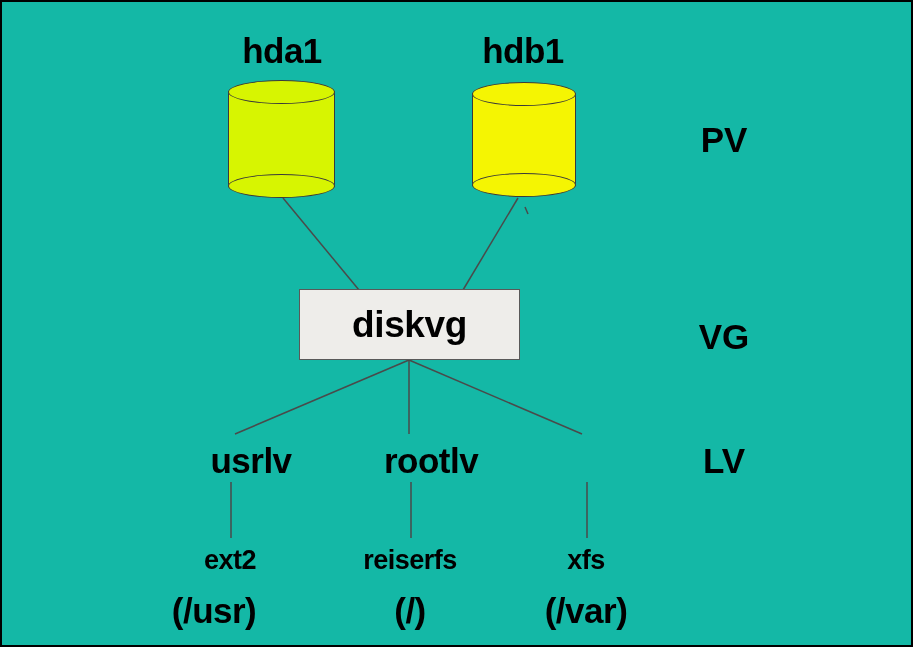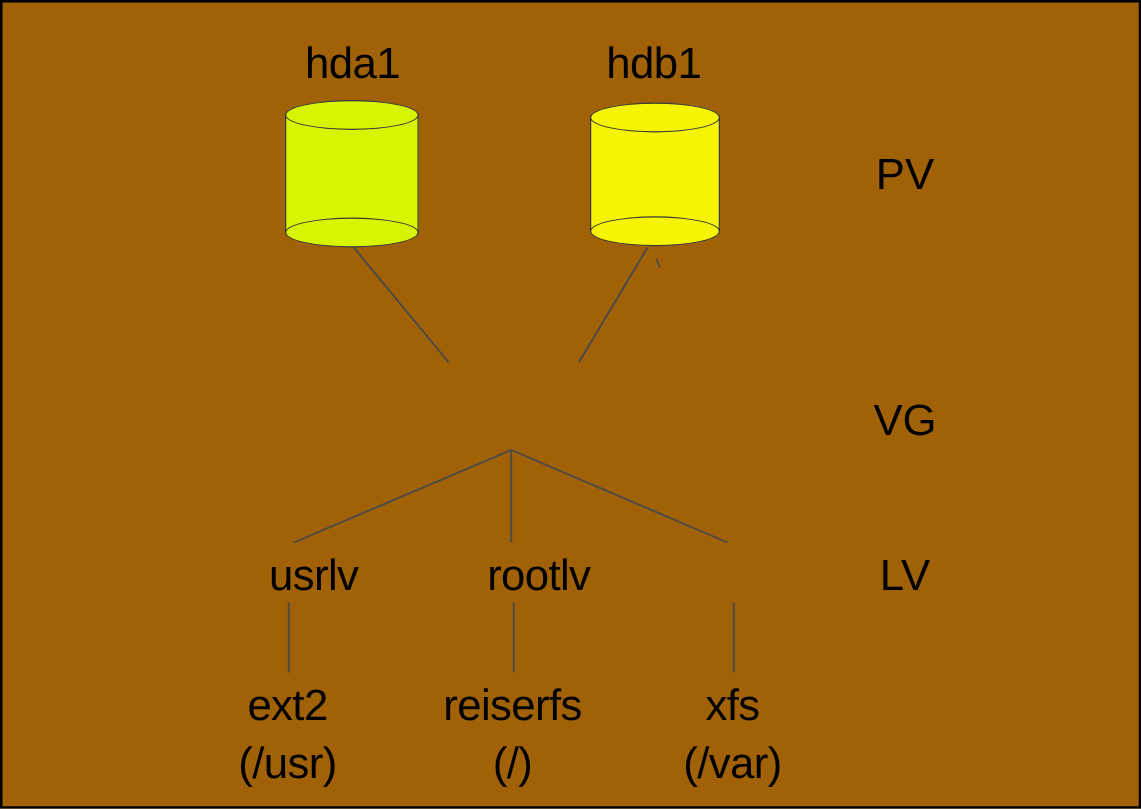--- a/index.html
+++ b/index.html
@@ -83,28 +83,28 @@
   
   .txt {
     position: absolute;
     color: #000000;
     white-space: nowrap;
     line-height: 1;
     transform: translate(-50%, 0);
   }
   .txt.disk-label   { font-size: 35px; letter-spacing: -0.5px; }
   .txt.lv-label     { font-size: 35px; letter-spacing: -0.5px; margin-left: 21px; }
-  .txt.fs-label     { font-size: 35px; letter-spacing: -0.5px; }
+  .txt.fs-label     { font-size: 27px; letter-spacing: -0.5px; }
   .txt.mount-label  { font-size: 35px; letter-spacing: -0.5px; }
   .txt.tier-label   { font-size: 35px; letter-spacing: 0px; }
 </style>
 </head>
 <body>
 
-<div id="canvas" style="background: #a16207; border-color: rgb(0, 0, 0);">
+<div id="canvas" style="background: #14b8a6; border-color: rgb(0, 0, 0); font-weight: bold;">
 
   <svg id="wires" viewBox="0 0 913 647" width="913" height="647" aria-hidden="true">
       <line x1="281" y1="196" x2="357" y2="288" stroke="#4a4a4a" stroke-width="1.5" stroke-linecap="butt"></line>
       <line x1="516" y1="196" x2="461" y2="288" stroke="#4a4a4a" stroke-width="1.5" stroke-linecap="butt"></line>
       <line x1="407" y1="358" x2="233" y2="432" stroke="#4a4a4a" stroke-width="1.5" stroke-linecap="butt"></line>
       <line x1="407" y1="358" x2="407" y2="432" stroke="#4a4a4a" stroke-width="1.5" stroke-linecap="butt"></line>
       <line x1="407" y1="358" x2="580" y2="432" stroke="#4a4a4a" stroke-width="1.5" stroke-linecap="butt"></line>
       <line x1="229" y1="480" x2="229" y2="536" stroke="#4a4a4a" stroke-width="1.5" stroke-linecap="butt"></line>
       <line x1="409" y1="480" x2="409" y2="536" stroke="#4a4a4a" stroke-width="1.5" stroke-linecap="butt"></line>
       <line x1="585" y1="480" x2="585" y2="536" stroke="#4a4a4a" stroke-width="1.5" stroke-linecap="butt"></line>
@@ -118,24 +118,27 @@
   </div>
   <div class="txt disk-label" style="left: 280px; top: 31px;">hda1</div>
 
   <div class="cyl" style="left: 470px; top: 80px; width: 104px; height: 115px;">
     <div class="body" style="background: rgb(245, 245, 2); border-color: rgb(58, 58, 58);"></div>
     <div class="bottom" style="background: rgb(245, 245, 2); border-color: rgb(58, 58, 58);"></div>
     <div class="top" style="background: rgb(245, 245, 2); border-color: rgb(58, 58, 58);"></div>
   </div>
   <div class="txt disk-label" style="left: 521px; top: 31px;">hdb1</div>
 
+  <div class="vg-box" style="left: 297px; top: 287px; width: 221px; height: 71px; background: rgb(238, 237, 234); border-color: rgb(89, 89, 89);">
+    <span class="vg-label">diskvg</span>
+  </div>
 
   <div class="txt lv-label" style="left: 228px; top: 441px;">usrlv</div>
   <div class="txt fs-label" style="left: 228px; top: 545px;">ext2</div>
-  <div class="txt mount-label" style="left: 228px; top: 591px;">(/usr)</div>
+  <div class="txt mount-label" style="left: 212px; top: 591px;">(/usr)</div>
 
   <div class="txt lv-label" style="left: 408px; top: 441px;">rootlv</div>
   <div class="txt fs-label" style="left: 408px; top: 545px;">reiserfs</div>
   <div class="txt mount-label" style="left: 408px; top: 591px;">(/)</div>
 
   <div class="txt fs-label" style="left: 584px; top: 545px;">xfs</div>
   <div class="txt mount-label" style="left: 584px; top: 591px;">(/var)</div>
 
   <div class="txt tier-label" style="left: 722px; top: 120px;">PV</div>
   <div class="txt tier-label" style="left: 722px; top: 301px; margin-top: 16px;">VG</div>

